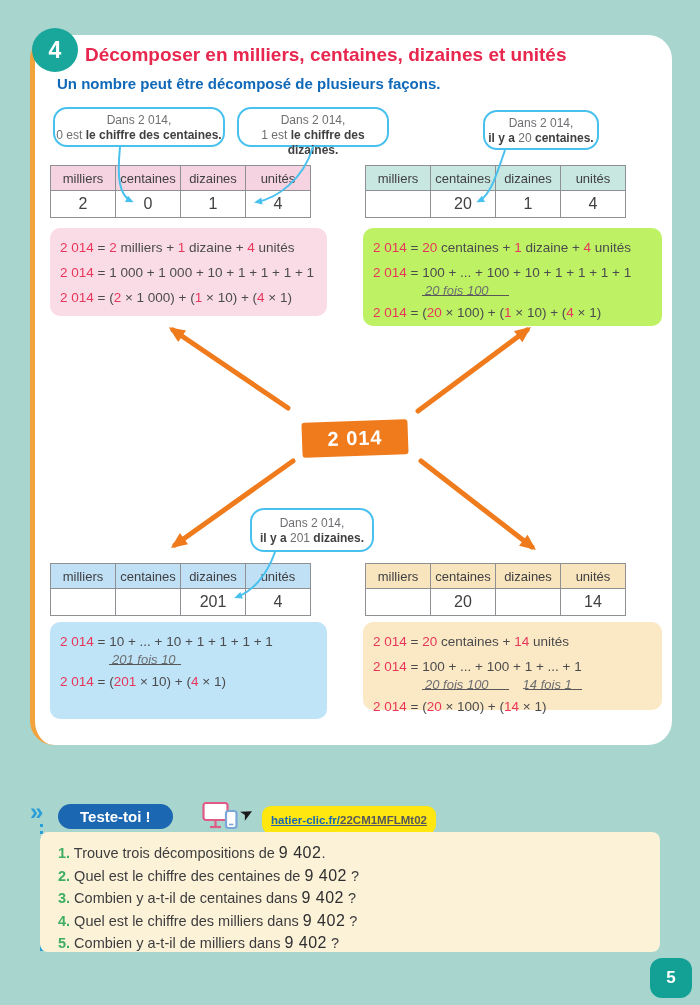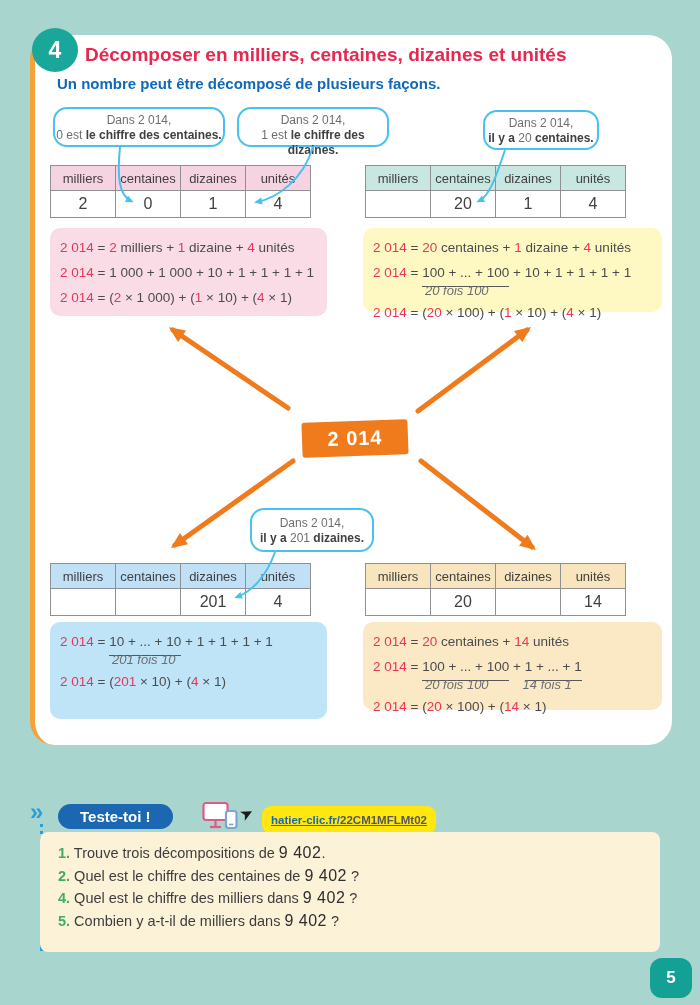--- a/index.html
+++ b/index.html
@@ -39,28 +39,28 @@
   .theme-blue .th { background:#bfe0f5; }
   .theme-tan  .th { background:#f8e4bd; }
   .t1 { left:15px; top:130px; }
   .t2 { left:330px; top:130px; }
   .t3 { left:15px; top:528px; }
   .t4 { left:330px; top:528px; }
 
   
   .mbox { position:absolute; border-radius:10px; padding:7px 10px; z-index:2; }
   .pinkbox { left:15px; top:193px; width:277px; height:88px; background:#f9dce6; }
-  .tealbox { left:328px; top:193px; width:299px; height:84px; background:#fef9c3; }
+  .tealbox { left:328px; top:193px; width:299px; height:98px; background:#bef264; }
   .bluebox { left:15px; top:587px; width:277px; height:97px; background:#bfe3f7; }
   .tanbox  { left:328px; top:587px; width:299px; height:88px; background:#fbe8c5; }
   .mline { font-size:13.5px; line-height:25px; white-space:nowrap; }
   .fois-line { line-height:18px; padding-left:52px; margin-top:-3px; }
   .seg-r { color:#e8365a; }
   .seg-d { color:#4b4b4d; }
-  .seg-u { color:#4b4b4d; border-bottom:1.6px solid #57575a; padding-bottom:6px;text-align:center; }
+  .seg-u { color:#4b4b4d; border-bottom:1.6px solid #57575a; padding-bottom:15px;text-align:center; }
   .seg-f { color:#6d6e71; font-style:italic; font-size:13px;text-align:right; }
   .seg-fg { color:#6d6e71; font-style:italic; font-size:13px; margin-left:34px; }
 
   
   .banner { position:absolute; left:267px; top:386px; width:106px; height:35px;
             background:#ef7b1d; transform:rotate(-2deg); border-radius:3px;
             color:#fff; font-size:20px; font-weight:bold; letter-spacing:1px;
             display:flex; align-items:center; justify-content:center; z-index:3; }
 
   .overlay { position:absolute; left:0; top:0; width:642px; height:710px;
@@ -220,19 +220,20 @@
   </svg>
   <span class="cursor-icon">➤</span>
 
   <span class="link">
     <span class="link-domain">hatier-clic.fr/</span><span class="link-code">22CM1MFLMt02</span>
   </span>
 
   <div class="qbox">
     <div class="qline"><span class="seg-g">1.</span><span class="seg-q"> Trouve trois décompositions de </span><span class="seg-h">9 402</span><span class="seg-q">.</span></div>
     <div class="qline"><span class="seg-g">2.</span><span class="seg-q"> Quel est le chiffre des centaines de </span><span class="seg-h">9 402</span><span class="seg-q"> ?</span></div>
+    <div class="qline"><span class="seg-g">3.</span><span class="seg-q"> Combien y a-t-il de centaines dans </span><span class="seg-h">9 402</span><span class="seg-q"> ?</span></div>
     <div class="qline"><span class="seg-g">4.</span><span class="seg-q"> Quel est le chiffre des milliers dans </span><span class="seg-h">9 402</span><span class="seg-q"> ?</span></div>
     <div class="qline"><span class="seg-g">5.</span><span class="seg-q"> Combien y a-t-il de milliers dans </span><span class="seg-h">9 402</span><span class="seg-q"> ?</span></div>
   </div>
 
   <div class="pagenum">5</div>
 
 </div>
 
 </body></html>

